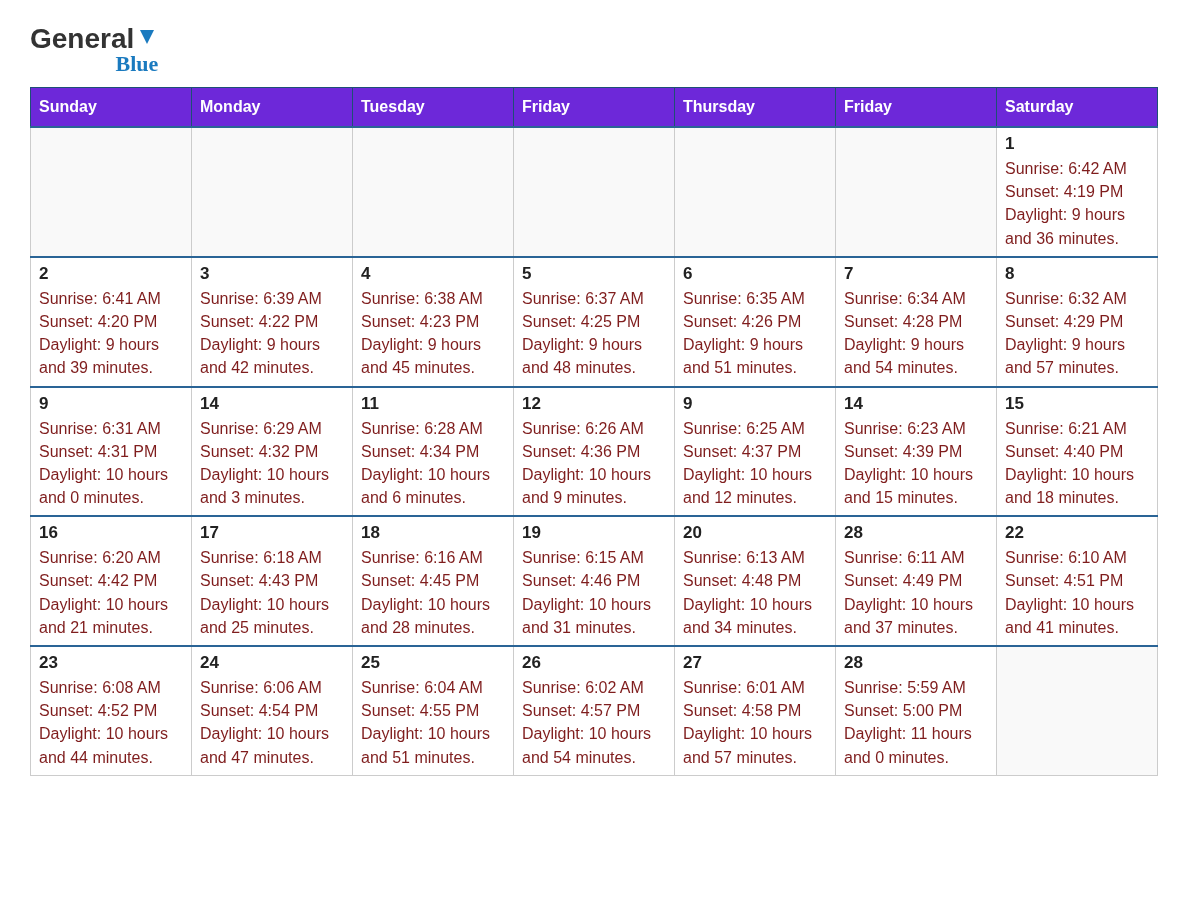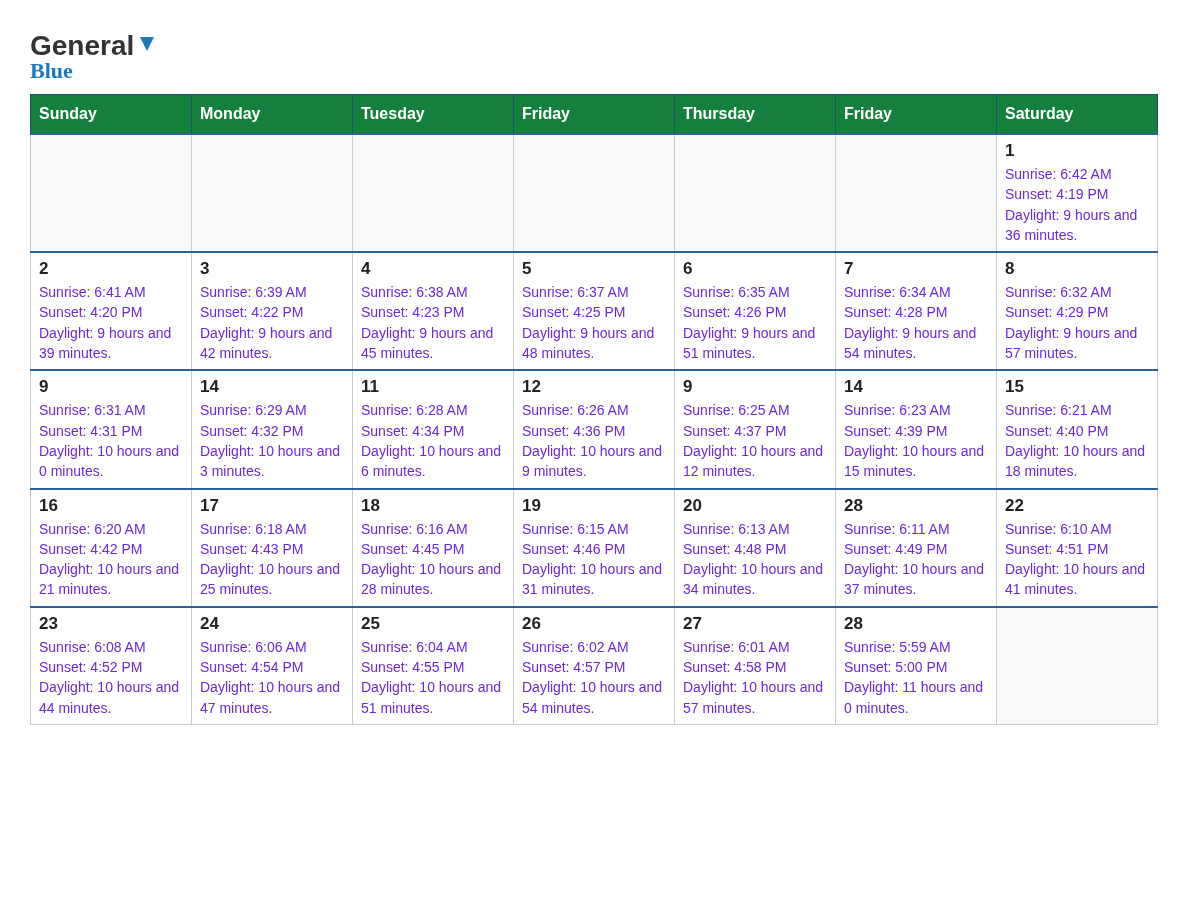--- a/index.html
+++ b/index.html
@@ -13,22 +13,22 @@
     }
     .header {
       display: flex;
       justify-content: space-between;
       align-items: flex-start;
       margin-bottom: 10px;
     }
     .logo {
       display: flex;
       flex-direction: column;
-      align-items: flex-start;
-      margin-top: 12px;
+      align-items: flex-end;
+      margin-top: 5px;
     }
     .logo-text {
       font-size: 28px;
       font-weight: bold;
       color: #333;
       line-height: 1;
     }
     .logo-blue {
       font-size: 22px;
       font-weight: bold;
@@ -49,21 +49,21 @@
       font-size: 22px;
       color: #444;
       margin-top: 4px;
     }
     .calendar {
       width: 100%;
       border-collapse: collapse;
       margin-top: 10px;
     }
     .calendar th {
-      background-color: #15803d;
+      background-color: #6d28d9;
       color: #fff;
       font-size: 16px;
       font-weight: bold;
       padding: 10px 8px;
       text-align: left;
       border: 1px solid #1e4f75;
     }
     .calendar td {
       border: 1px solid #ccc;
       vertical-align: top;
@@ -75,22 +75,22 @@
     .calendar td.empty {
       background: #f9f9f9;
     }
     .day-number {
       font-size: 17px;
       font-weight: bold;
       color: #222;
       margin-bottom: 3px;
     }
     .day-info {
-      font-size: 14px;
-      color: #6d28d9;
+      font-size: 16px;
+      color: #7f1d1d;
       line-height: 1.45;
     }
     .week-row td {
       border-top: 2px solid #2a6496;
     }
   </style>
 </head>
 <body>
 
 <div class="header">

